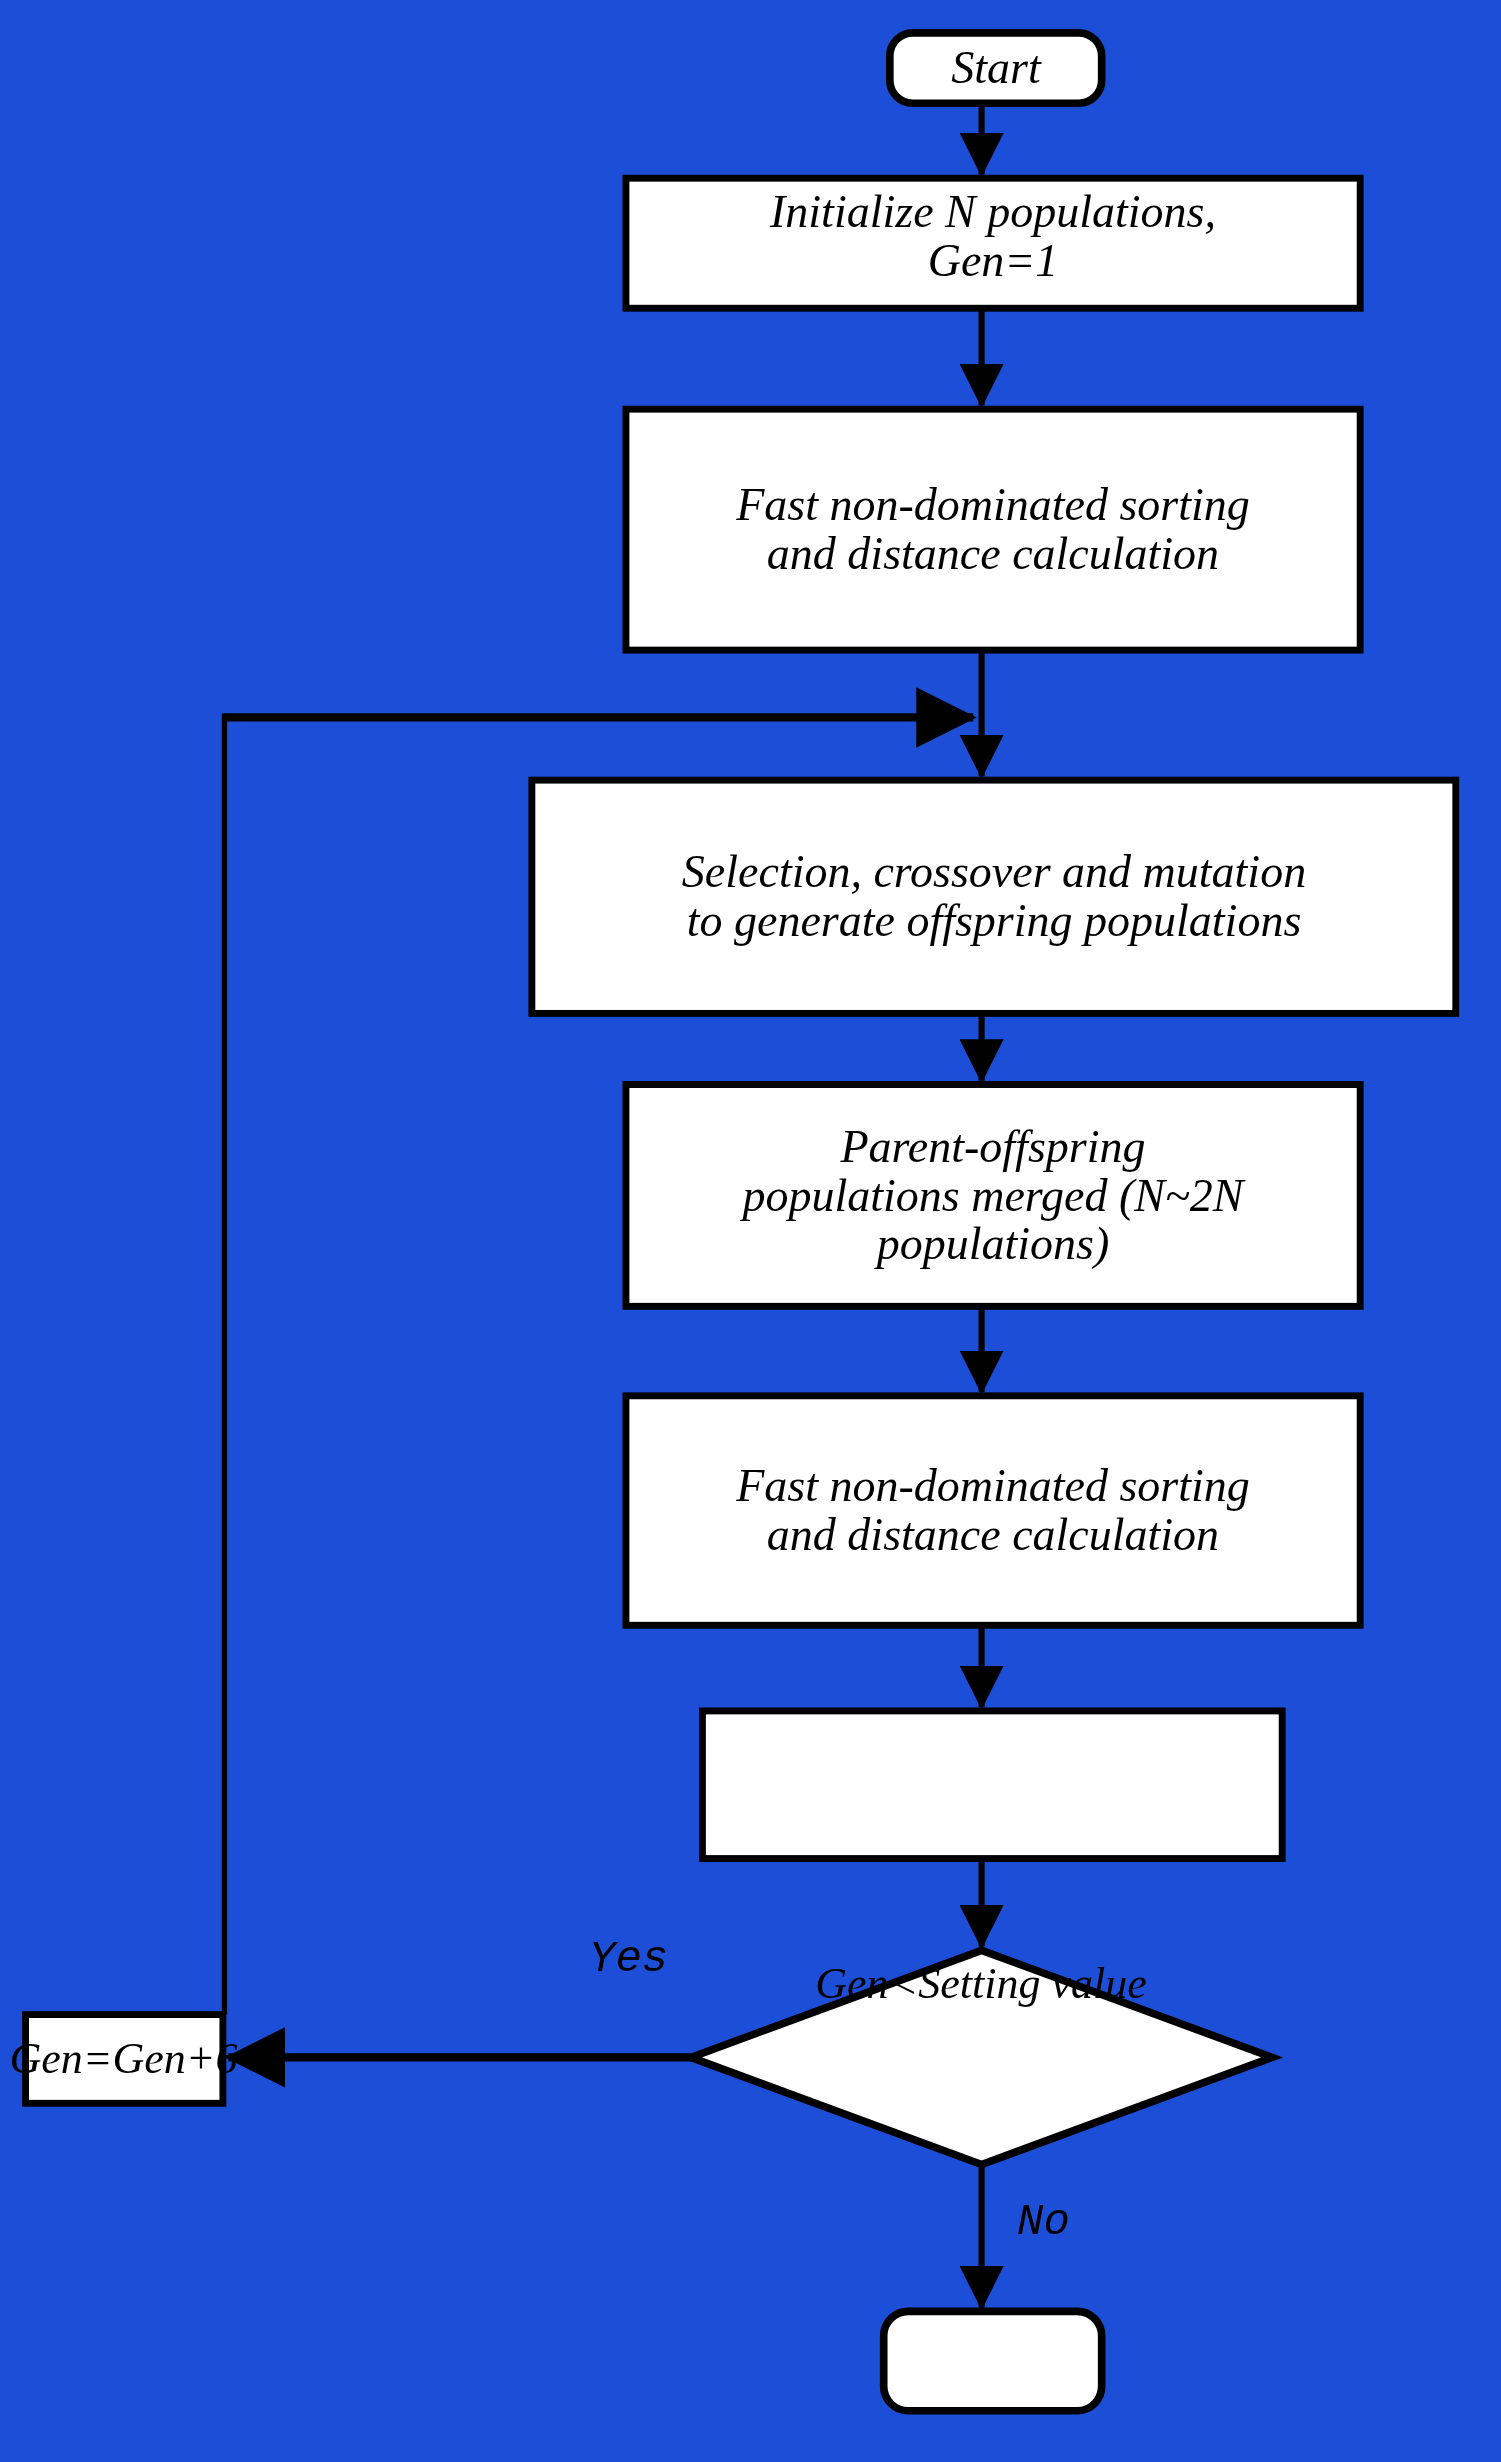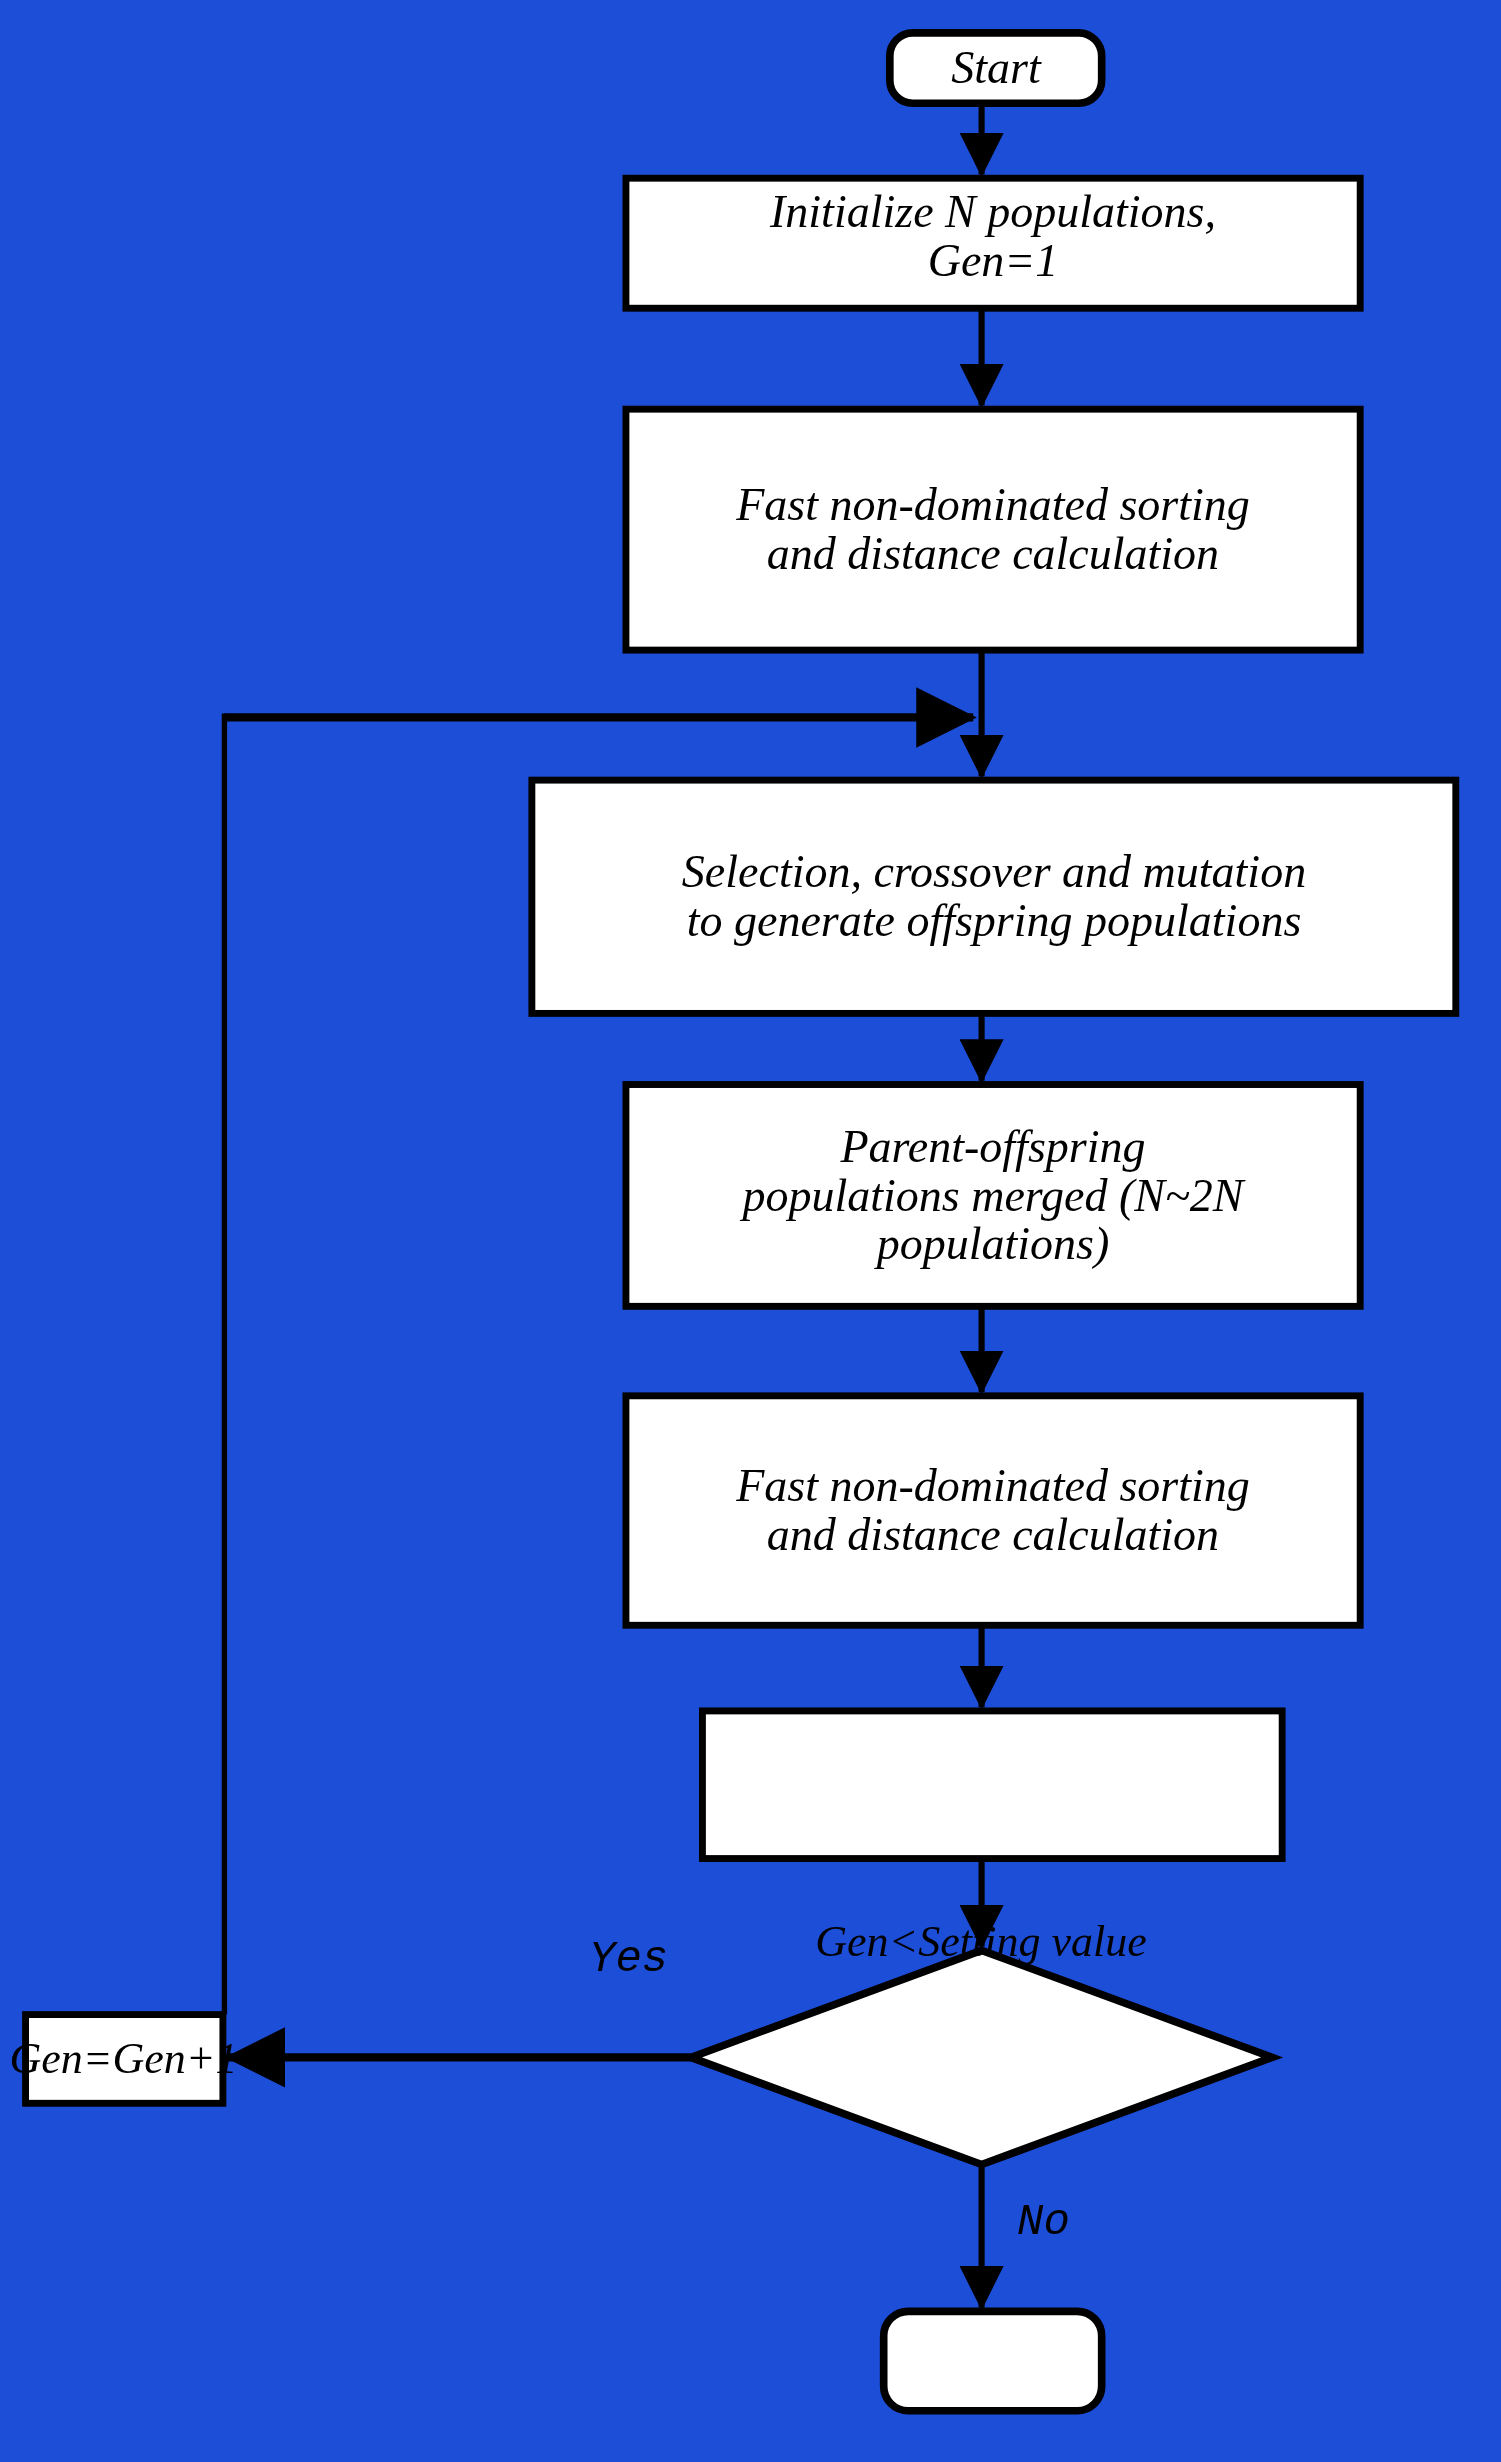--- a/index.html
+++ b/index.html
@@ -119,23 +119,23 @@
 to generate offspring populations</div>
 
   <div class="node-label process-label" style="left:626px; top:1085px; width:734px; height:222px;">Parent-offspring
 populations merged (N~2N
 populations)</div>
 
   <div class="node-label process-label" style="left:626px; top:1396px; width:734px; height:229px;">Fast non-dominated sorting
 and distance calculation</div>
 
 
-  <div class="node-label decision-label" style="left:698px; top:1896px; width:566px; height:92px;">Gen&lt;Setting value</div>
+  <div class="node-label decision-label" style="left:698px; top:1938px; width:566px; height:92px;">Gen&lt;Setting value</div>
 
-  <div class="node-label small-box-label" style="left:25px; top:2015px; width:197px; height:89px;">Gen=Gen+1</div>
+  <div class="node-label small-box-label" style="left:25px; top:2015px; width:197px; height:89px;">Gen=Gen+6</div>
 
 
   <div class="edge-label" style="left:589px; top:1934px;">Yes</div>
 
   <div class="edge-label" style="left:1017px; top:2197px;">No</div>
 
 </div>
 
 
 </body></html>

